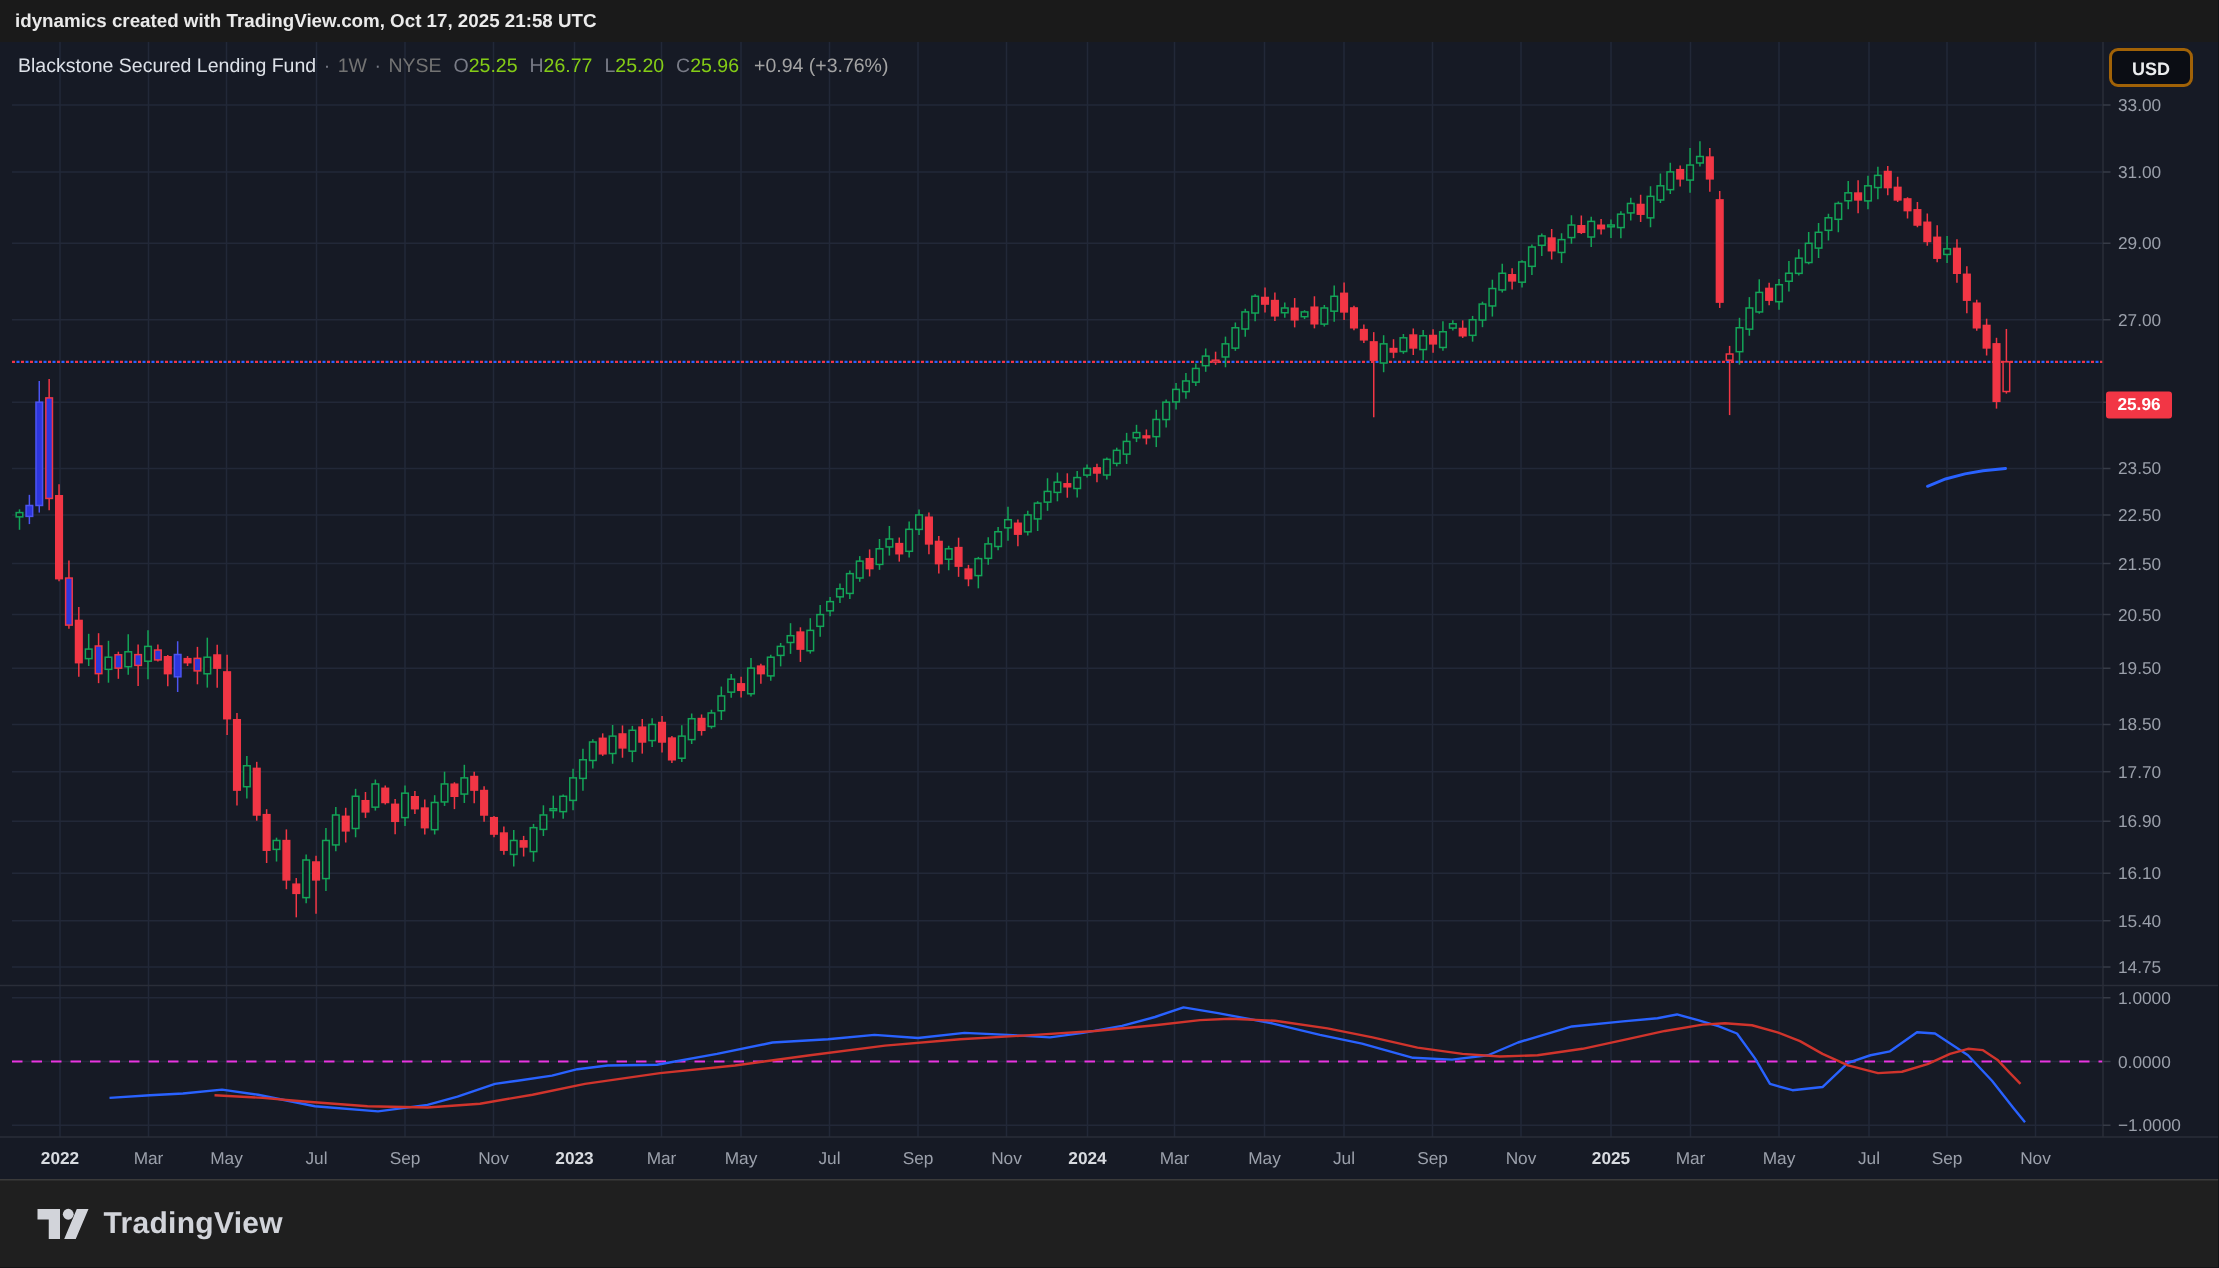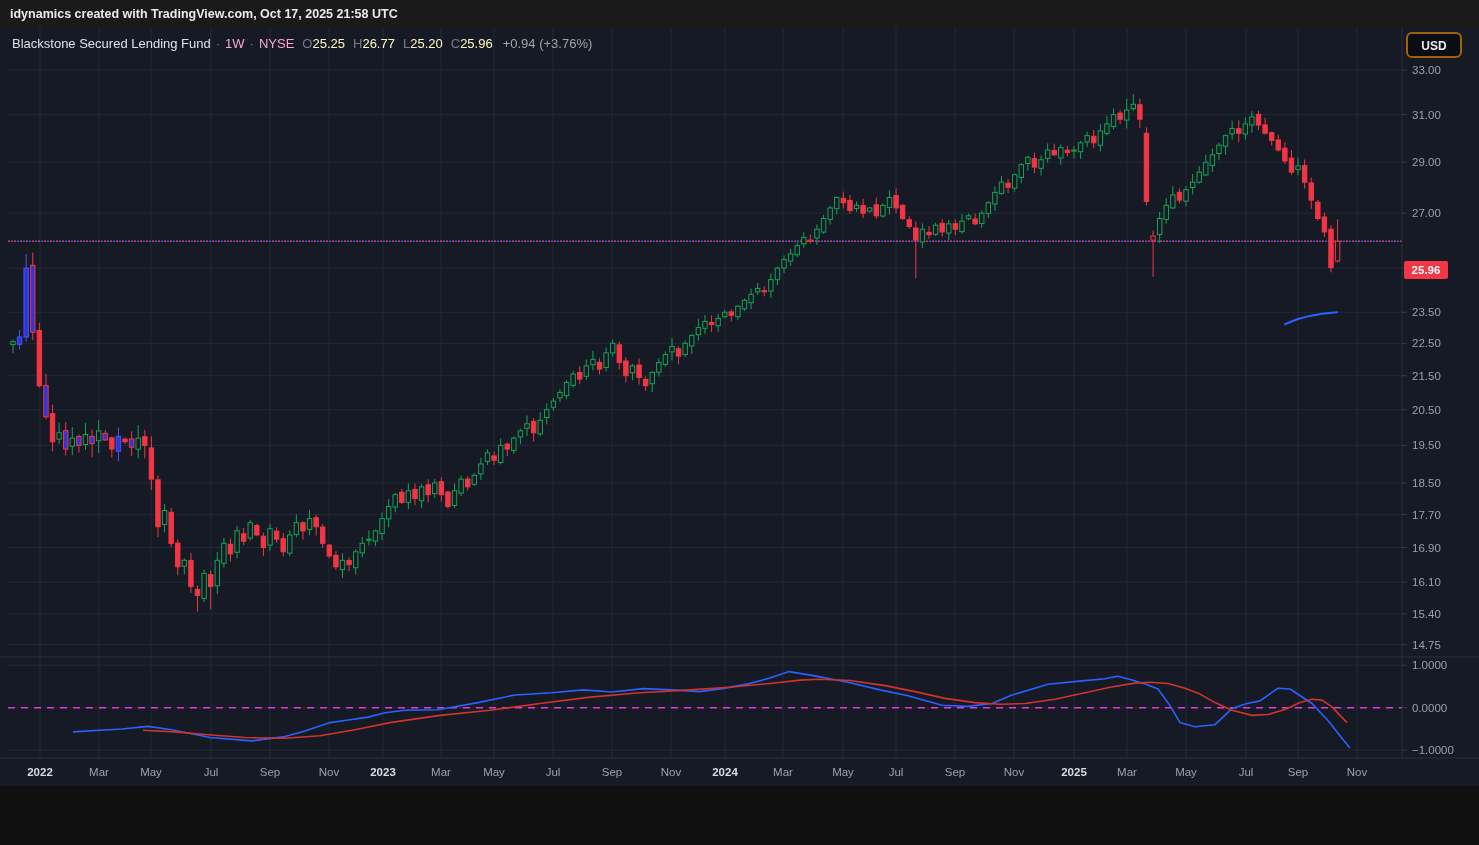--- a/index.html
+++ b/index.html
@@ -4,24 +4,24 @@
 <style>
   html,body{margin:0;padding:0;background:#101010;}
   .screen{position:relative;width:1479px;height:845px;overflow:hidden;
     font-family:"Liberation Sans","DejaVu Sans",sans-serif;-webkit-font-smoothing:antialiased;}
   .topbar{position:absolute;left:0;top:0;width:1479px;height:28px;background:#1a1a1a;
     color:#eaeaea;font-size:12.5px;font-weight:bold;line-height:28px;padding-left:10px;box-sizing:border-box;}
   .chart-area{position:absolute;left:0;top:28px;width:1479px;height:758px;background:#161a25;}
   #chart-svg{position:absolute;left:0;top:0;}
   .legend{position:absolute;left:12px;top:8px;font-size:13px;color:#dde1e8;white-space:nowrap;}
   .legend .sep{color:#787b86;margin:0 5px;}
-  .legend .itv{color:#f9a8d4;}
+  .legend .itv{color:#737373;}
   .legend .ohlc{margin-left:14px;}
   .legend .lbl{color:#787b86;margin-left:8px;}
-  .legend .val{color:#fef9c3;}
+  .legend .val{color:#84cc16;}
   .legend .chg{color:#a3a3a3;margin-left:10px;}
   .usd-btn{position:absolute;left:1406px;top:4px;width:56px;height:26px;background:#0b0d14;
     border:2px solid #a16207;border-radius:6px;color:#ecedef;font-size:12px;font-weight:bold;
     font-family:inherit;text-align:center;line-height:24px;padding:0;cursor:pointer;}
   .price-label{position:absolute;left:1404px;top:233px;width:44px;height:18px;background:#f23645;
     color:#fff;font-size:11.5px;font-weight:bold;text-align:center;line-height:18px;border-radius:2px;}
   .footer{position:absolute;left:0;top:786px;width:1479px;height:59px;background:#1f1f1f;
     border-top:1px solid #3a3a3a;box-sizing:border-box;display:flex;align-items:center;}
   .tv-logo{display:inline-flex;margin-left:24px;margin-right:9px;}
   .tv-text{color:#d2d4da;font-size:20px;font-weight:bold;letter-spacing:.2px;}
@@ -573,14 +573,24 @@
       </svg>
 
     <div class="legend">
       <span>Blackstone Secured Lending Fund</span><span class="sep">·</span><span class="itv">1W</span><span class="sep">·</span><span class="itv">NYSE</span><span class="ohlc lbl">O</span><span class="val">25.25</span><span class="lbl">H</span><span class="val">26.77</span><span class="lbl">L</span><span class="val">25.20</span><span class="lbl">C</span><span class="val">25.96</span><span class="chg">+0.94 (+3.76%)</span>
     </div>
 
     <button class="usd-btn">USD</button>
     <div class="price-label">25.96</div>
   </div>
 
+  <div class="footer">
+    <span class="tv-logo">
+      <svg width="36" height="26" viewBox="0 0 36 26">
+        <path d="M1 3 H16 V23 H8.5 V10 H1 Z" fill="#d2d4da"></path>
+        <circle cx="21.5" cy="6.5" r="3.6" fill="#d2d4da"></circle>
+        <path d="M24 3 H35 L26.5 23 H18.8 L27.2 3 Z" fill="#d2d4da"></path>
+      </svg>
+    </span>
+    <span class="tv-text">TradingView</span>
+  </div>
 
 </div>
 
 </body></html>

